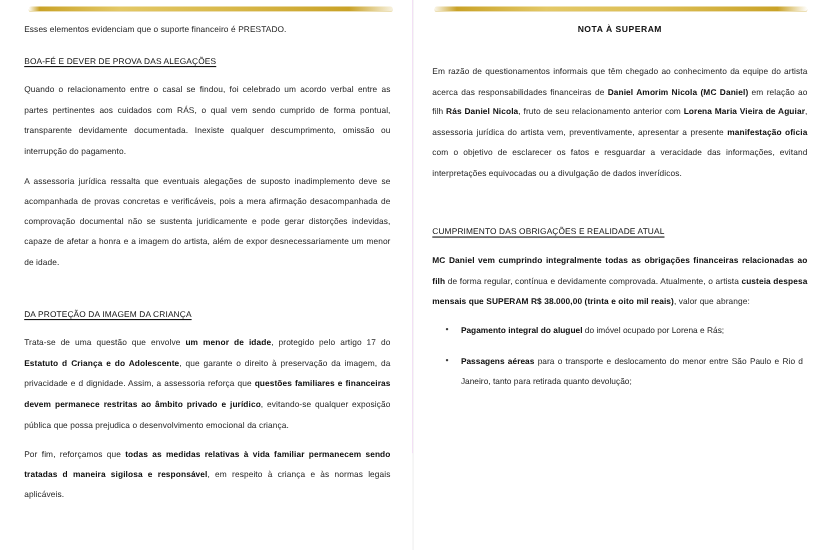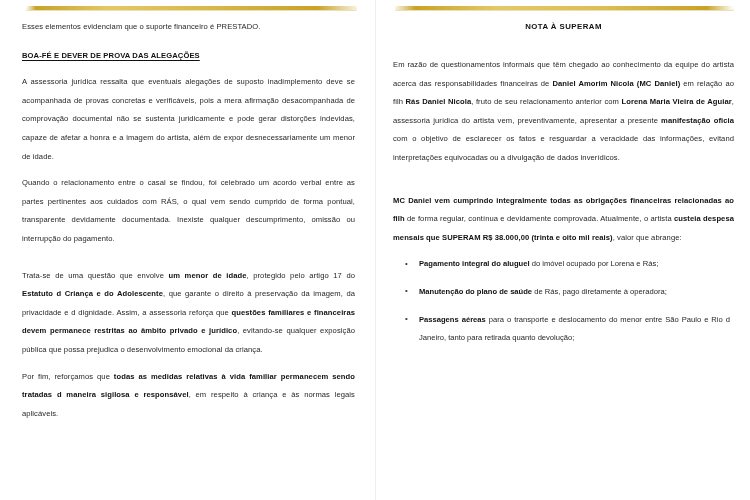--- a/index.html
+++ b/index.html
@@ -89,21 +89,21 @@
     text-align: justify;
     color: #262626;
     letter-spacing: 0.01em;
   }
   p.para.nojust { text-align: left; }
 
   h2.section-head {
     margin: 10px 0 8px 0;
     font-size: 7.6px;
     line-height: 18.6px;
-    font-weight: bold;
+    font-weight: normal;
     text-decoration: underline;
     text-underline-offset: 2px;
     color: #111;
     letter-spacing: 0.015em;
   }
 
   .doc-title {
     margin: 0 0 20px 0;
     text-align: center;
     font-size: 7.8px;
@@ -147,26 +147,27 @@
 
   <div class="page page-left">
     <div class="gold-rule gold-rule-left"></div>
 
     <div class="content">
 
       <p class="para nojust">Esses elementos evidenciam que o suporte financeiro é PRESTADO.</p>
 
       <h2 class="section-head">BOA-FÉ E DEVER DE PROVA DAS ALEGAÇÕES</h2>
 
+      <p class="para">Quando o relacionamento entre o casal se findou, foi celebrado um acordo verbal entre as partes pertinentes aos cuidados com RÁS, o qual vem sendo cumprido de forma pontual, transparente devidamente documentada. Inexiste qualquer descumprimento, omissão ou interrupção do pagamento.</p>
+
       <p class="para">A assessoria jurídica ressalta que eventuais alegações de suposto inadimplemento deve se acompanhada de provas concretas e verificáveis, pois a mera afirmação desacompanhada de comprovação documental não se sustenta juridicamente e pode gerar distorções indevidas, capaze de afetar a honra e a imagem do artista, além de expor desnecessariamente um menor de idade.</p>
 
-      <p class="para">Quando o relacionamento entre o casal se findou, foi celebrado um acordo verbal entre as partes pertinentes aos cuidados com RÁS, o qual vem sendo cumprido de forma pontual, transparente devidamente documentada. Inexiste qualquer descumprimento, omissão ou interrupção do pagamento.</p>
-
       <div class="spacer-sm"></div>
 
+      <h2 class="section-head">DA PROTEÇÃO DA IMAGEM DA CRIANÇA</h2>
 
       <p class="para"><span>Trata-se de uma questão que envolve </span><b>um menor de idade</b><span>, protegido pelo artigo 17 do </span><b>Estatuto d Criança e do Adolescente</b><span>, que garante o direito à preservação da imagem, da privacidade e d dignidade. Assim, a assessoria reforça que </span><b>questões familiares e financeiras devem permanece restritas ao âmbito privado e jurídico</b><span>, evitando-se qualquer exposição pública que possa prejudica o desenvolvimento emocional da criança.</span></p>
 
 
       <p class="para"><span>Por fim, reforçamos que </span><b>todas as medidas relativas à vida familiar permanecem sendo tratadas d maneira sigilosa e responsável</b><span>, em respeito à criança e às normas legais aplicáveis.</span></p>
 
     </div>
   </div>
 
   <div class="page-divider"></div>
@@ -175,26 +176,26 @@
     <div class="gold-rule gold-rule-right"></div>
 
     <div class="content">
 
       <div class="doc-title">NOTA À SUPERAM</div>
 
       <p class="para"><span>Em razão de questionamentos informais que têm chegado ao conhecimento da equipe do artista acerca das responsabilidades financeiras de </span><b>Daniel Amorim Nicola (MC Daniel)</b><span> em relação ao filh </span><b>Rás Daniel Nicola</b><span>, fruto de seu relacionamento anterior com </span><b>Lorena Maria Vieira de Aguiar</b><span>, assessoria jurídica do artista vem, preventivamente, apresentar a presente </span><b>manifestação oficia</b><span> com o objetivo de esclarecer os fatos e resguardar a veracidade das informações, evitand interpretações equivocadas ou a divulgação de dados inverídicos.</span></p>
 
       <div class="spacer-md"></div>
 
+      <h2 class="section-head">CUMPRIMENTO DAS OBRIGAÇÕES E REALIDADE ATUAL</h2>
 
       <p class="para"><b>MC Daniel vem cumprindo integralmente todas as obrigações financeiras relacionadas ao filh</b><span> de forma regular, contínua e devidamente comprovada. Atualmente, o artista </span><b>custeia despesa mensais que SUPERAM R$ 38.000,00 (trinta e oito mil reais)</b><span>, valor que abrange:</span></p>
 
       <ul class="bullets">
           <li><b>Pagamento integral do aluguel</b><span> do imóvel ocupado por Lorena e Rás;</span></li>
-          <li><b>Manutenção do plano de saúde</b><span> de Rás, pago diretamente à operadora;</span></li>
         </ul>
 
 
       <ul class="bullets">
           <li><b>Passagens aéreas</b><span> para o transporte e deslocamento do menor entre São Paulo e Rio d Janeiro, tanto para retirada quanto devolução;</span></li>
         </ul>
 
     </div>
   </div>
 

